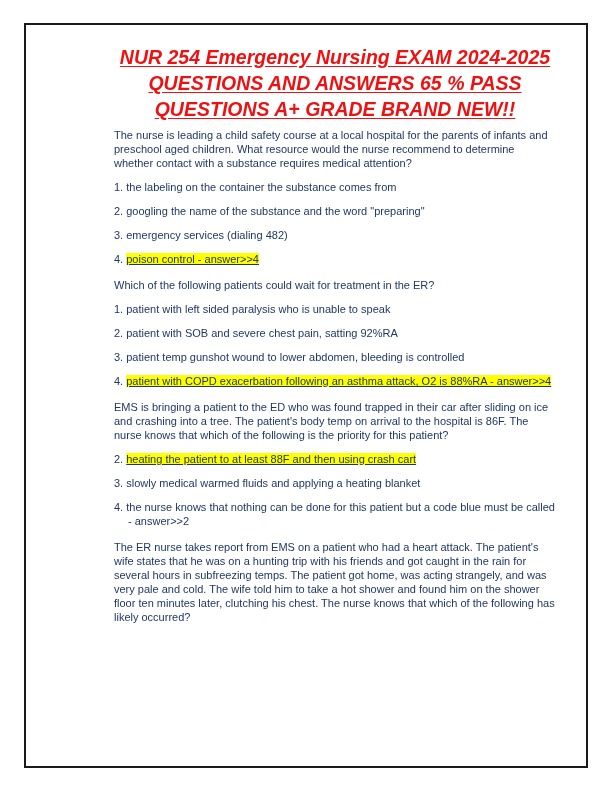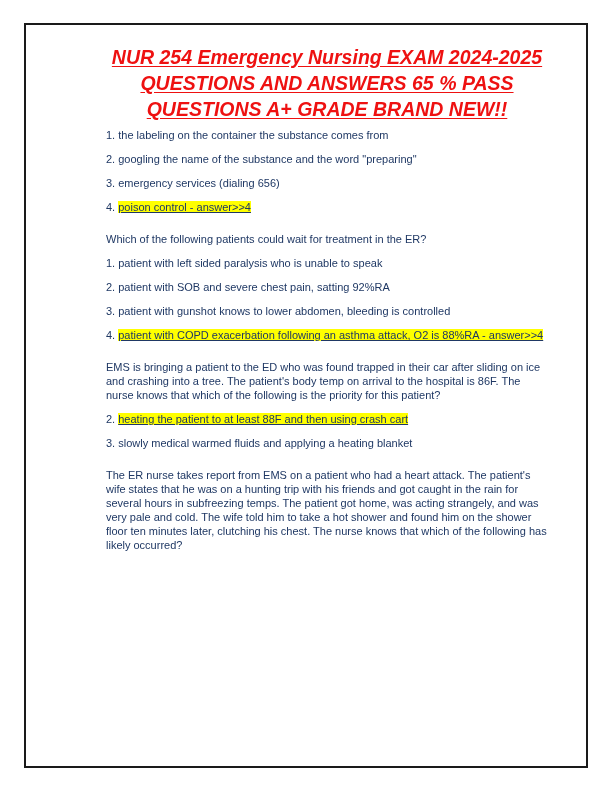--- a/index.html
+++ b/index.html
@@ -23,21 +23,21 @@
     position: absolute;
     left: 24px;
     top: 23px;
     width: 564px;
     height: 745px;
     border: 2px solid var(--border-black);
     background: var(--page-white);
   }
   .content {
     position: absolute;
-    left: 0;
+    left: 8px;
     top: 0;
     width: 442px;
     padding-top: 44px;
     margin-left: 106px;
   }
   .doc-title {
     margin-bottom: 6px;
   }
   .title-line {
     text-align: center;
@@ -55,54 +55,56 @@
   .stem, .option {
     font-size: 11px;
     line-height: 14px;
     margin-bottom: 10px;
     color: var(--body-navy);
   }
   .option {
     padding-left: 14px;
     text-indent: -14px;
   }
-  .question + .question { margin-top: 18px; }
+  .question + .question { margin-top: 12px; }
   .hl { background: var(--hl-yellow); text-decoration: underline; }
 </style>
 </head>
 <body>
 
 <div class="page-border"></div>
 
 <div class="content">
 
   <div class="doc-title">
     <div class="title-line"><span>NUR 254 Emergency Nursing EXAM 2024-2025</span></div>
     <div class="title-line"><span>QUESTIONS AND ANSWERS 65 % PASS</span></div>
     <div class="title-line"><span>QUESTIONS A+ GRADE BRAND NEW!!</span></div>
   </div>
 
   <section class="question">
+    <p class="stem">The nurse is leading a child safety course at a local hospital for the parents of infants and preschool aged children. What resource would the nurse recommend to determine whether contact with a substance requires medical attention?</p>
     <p class="option"><span>1.</span> <span>the labeling on the container the substance comes from</span></p>
     <p class="option"><span>2.</span> <span>googling the name of the substance and the word "preparing"</span></p>
-    <p class="option"><span>3.</span> <span>emergency services (dialing 656)</span></p>
+    <p class="option"><span>3.</span> <span>emergency services (dialing 482)</span></p>
     <p class="option"><span>4.</span> <span class="hl">poison control - answer&gt;&gt;4</span></p>
   </section>
 
   <section class="question">
     <p class="stem">Which of the following patients could wait for treatment in the ER?</p>
     <p class="option"><span>1.</span> <span>patient with left sided paralysis who is unable to speak</span></p>
     <p class="option"><span>2.</span> <span>patient with SOB and severe chest pain, satting 92%RA</span></p>
-    <p class="option"><span>3.</span> <span>patient with gunshot knows to lower abdomen, bleeding is controlled</span></p>
+    <p class="option"><span>3.</span> <span>patient temp gunshot wound to lower abdomen, bleeding is controlled</span></p>
     <p class="option"><span>4.</span> <span class="hl">patient with COPD exacerbation following an asthma attack, O2 is 88%RA - answer&gt;&gt;4</span></p>
   </section>
 
   <section class="question">
     <p class="stem">EMS is bringing a patient to the ED who was found trapped in their car after sliding on ice and crashing into a tree. The patient's body temp on arrival to the hospital is 86F. The nurse knows that which of the following is the priority for this patient?</p>
     <p class="option"><span>2.</span> <span class="hl">heating the patient to at least 88F and then using crash cart</span></p>
     <p class="option"><span>3.</span> <span>slowly medical warmed fluids and applying a heating blanket</span></p>
+    <p class="option"><span>4.</span> <span>the nurse knows that nothing can be done for this patient but a code blue must be called - answer&gt;&gt;2</span></p>
   </section>
 
   <section class="question">
     <p class="stem">The ER nurse takes report from EMS on a patient who had a heart attack. The patient's wife states that he was on a hunting trip with his friends and got caught in the rain for several hours in subfreezing temps. The patient got home, was acting strangely, and was very pale and cold. The wife told him to take a hot shower and found him on the shower floor ten minutes later, clutching his chest. The nurse knows that which of the following has likely occurred?</p>
   </section>
 
 </div>
 
 </body></html>

